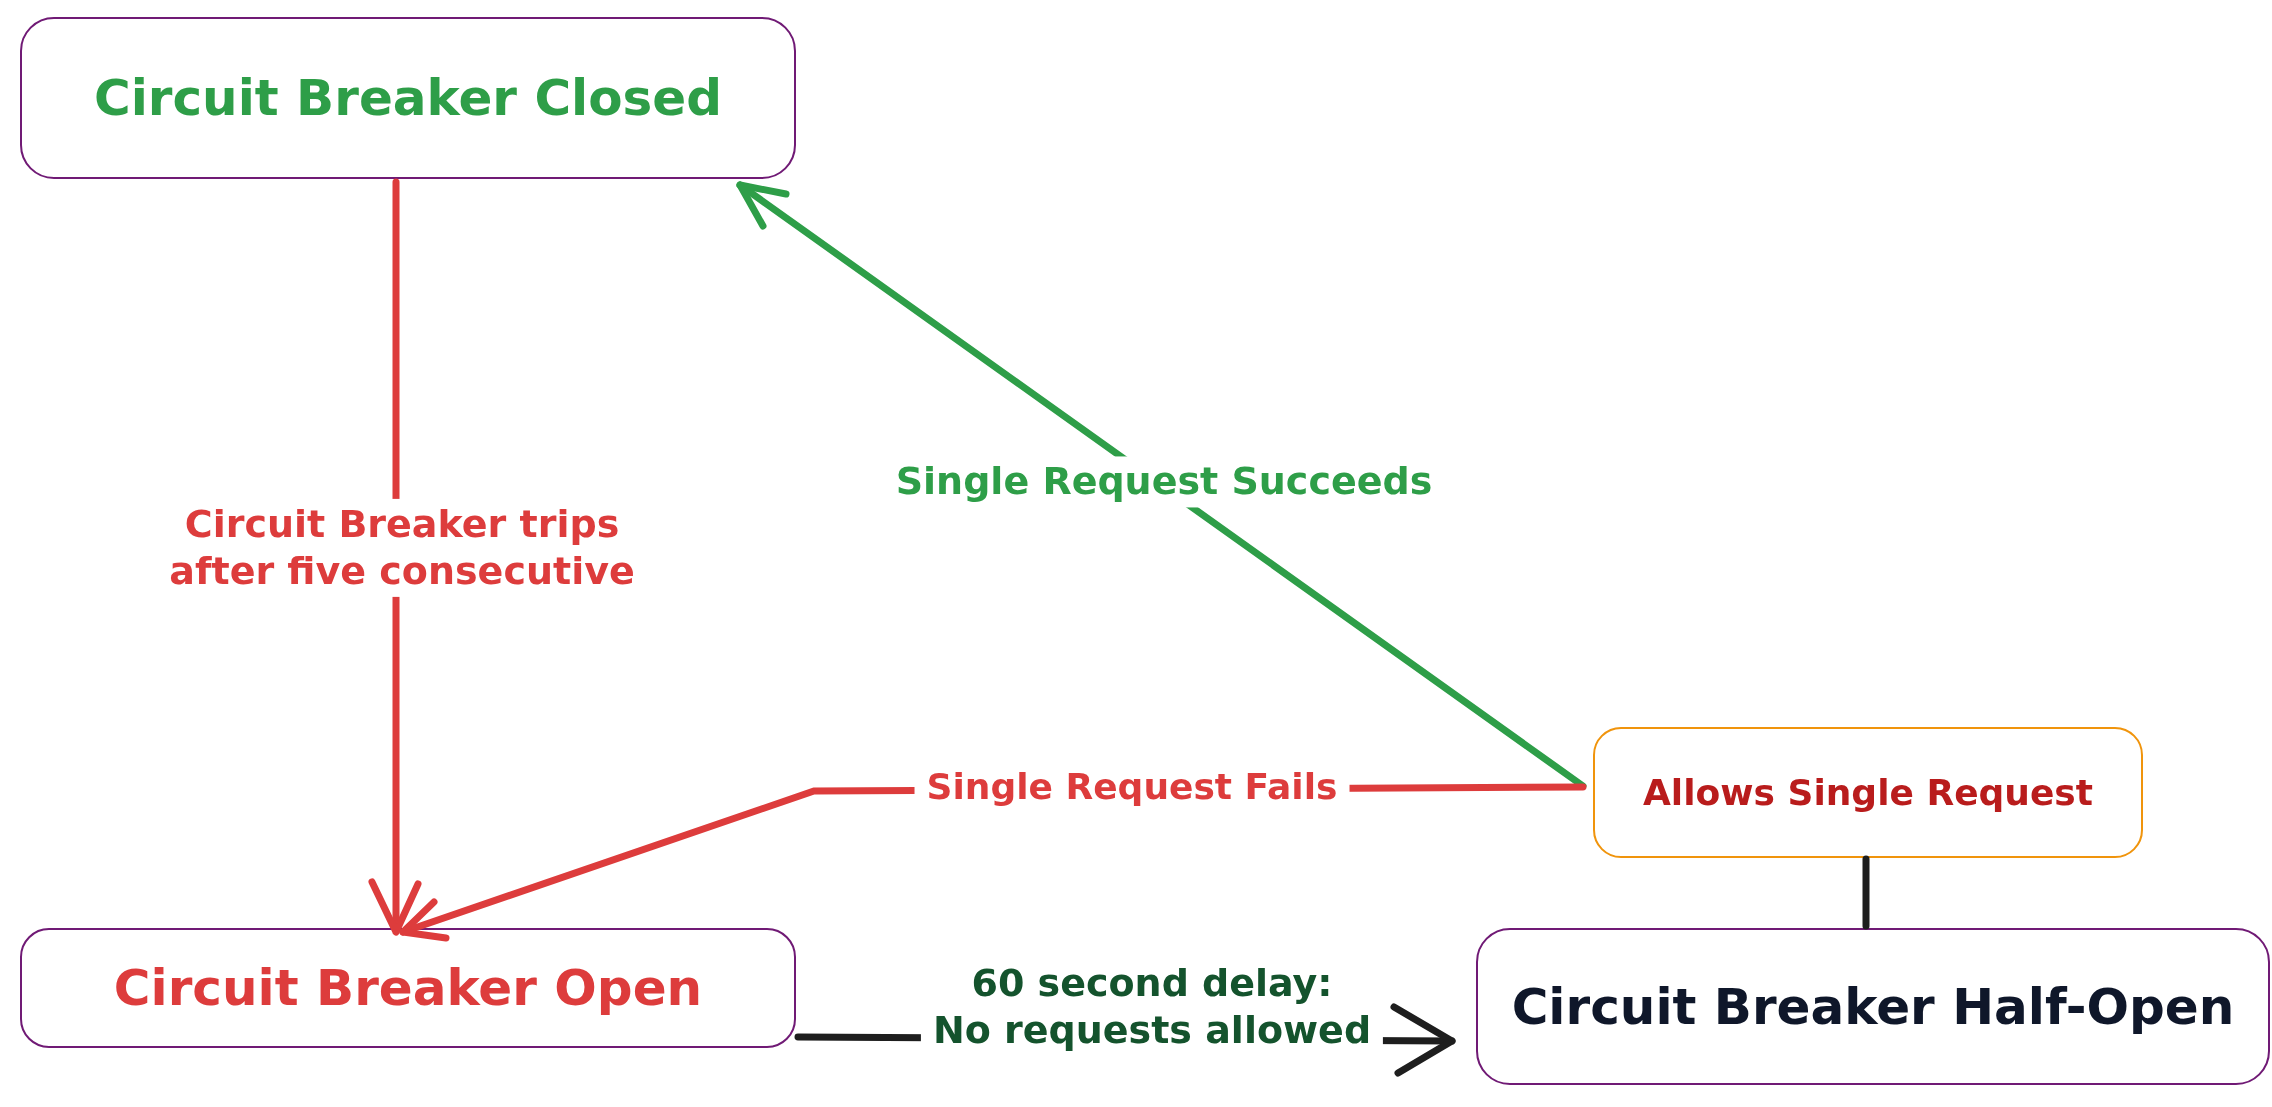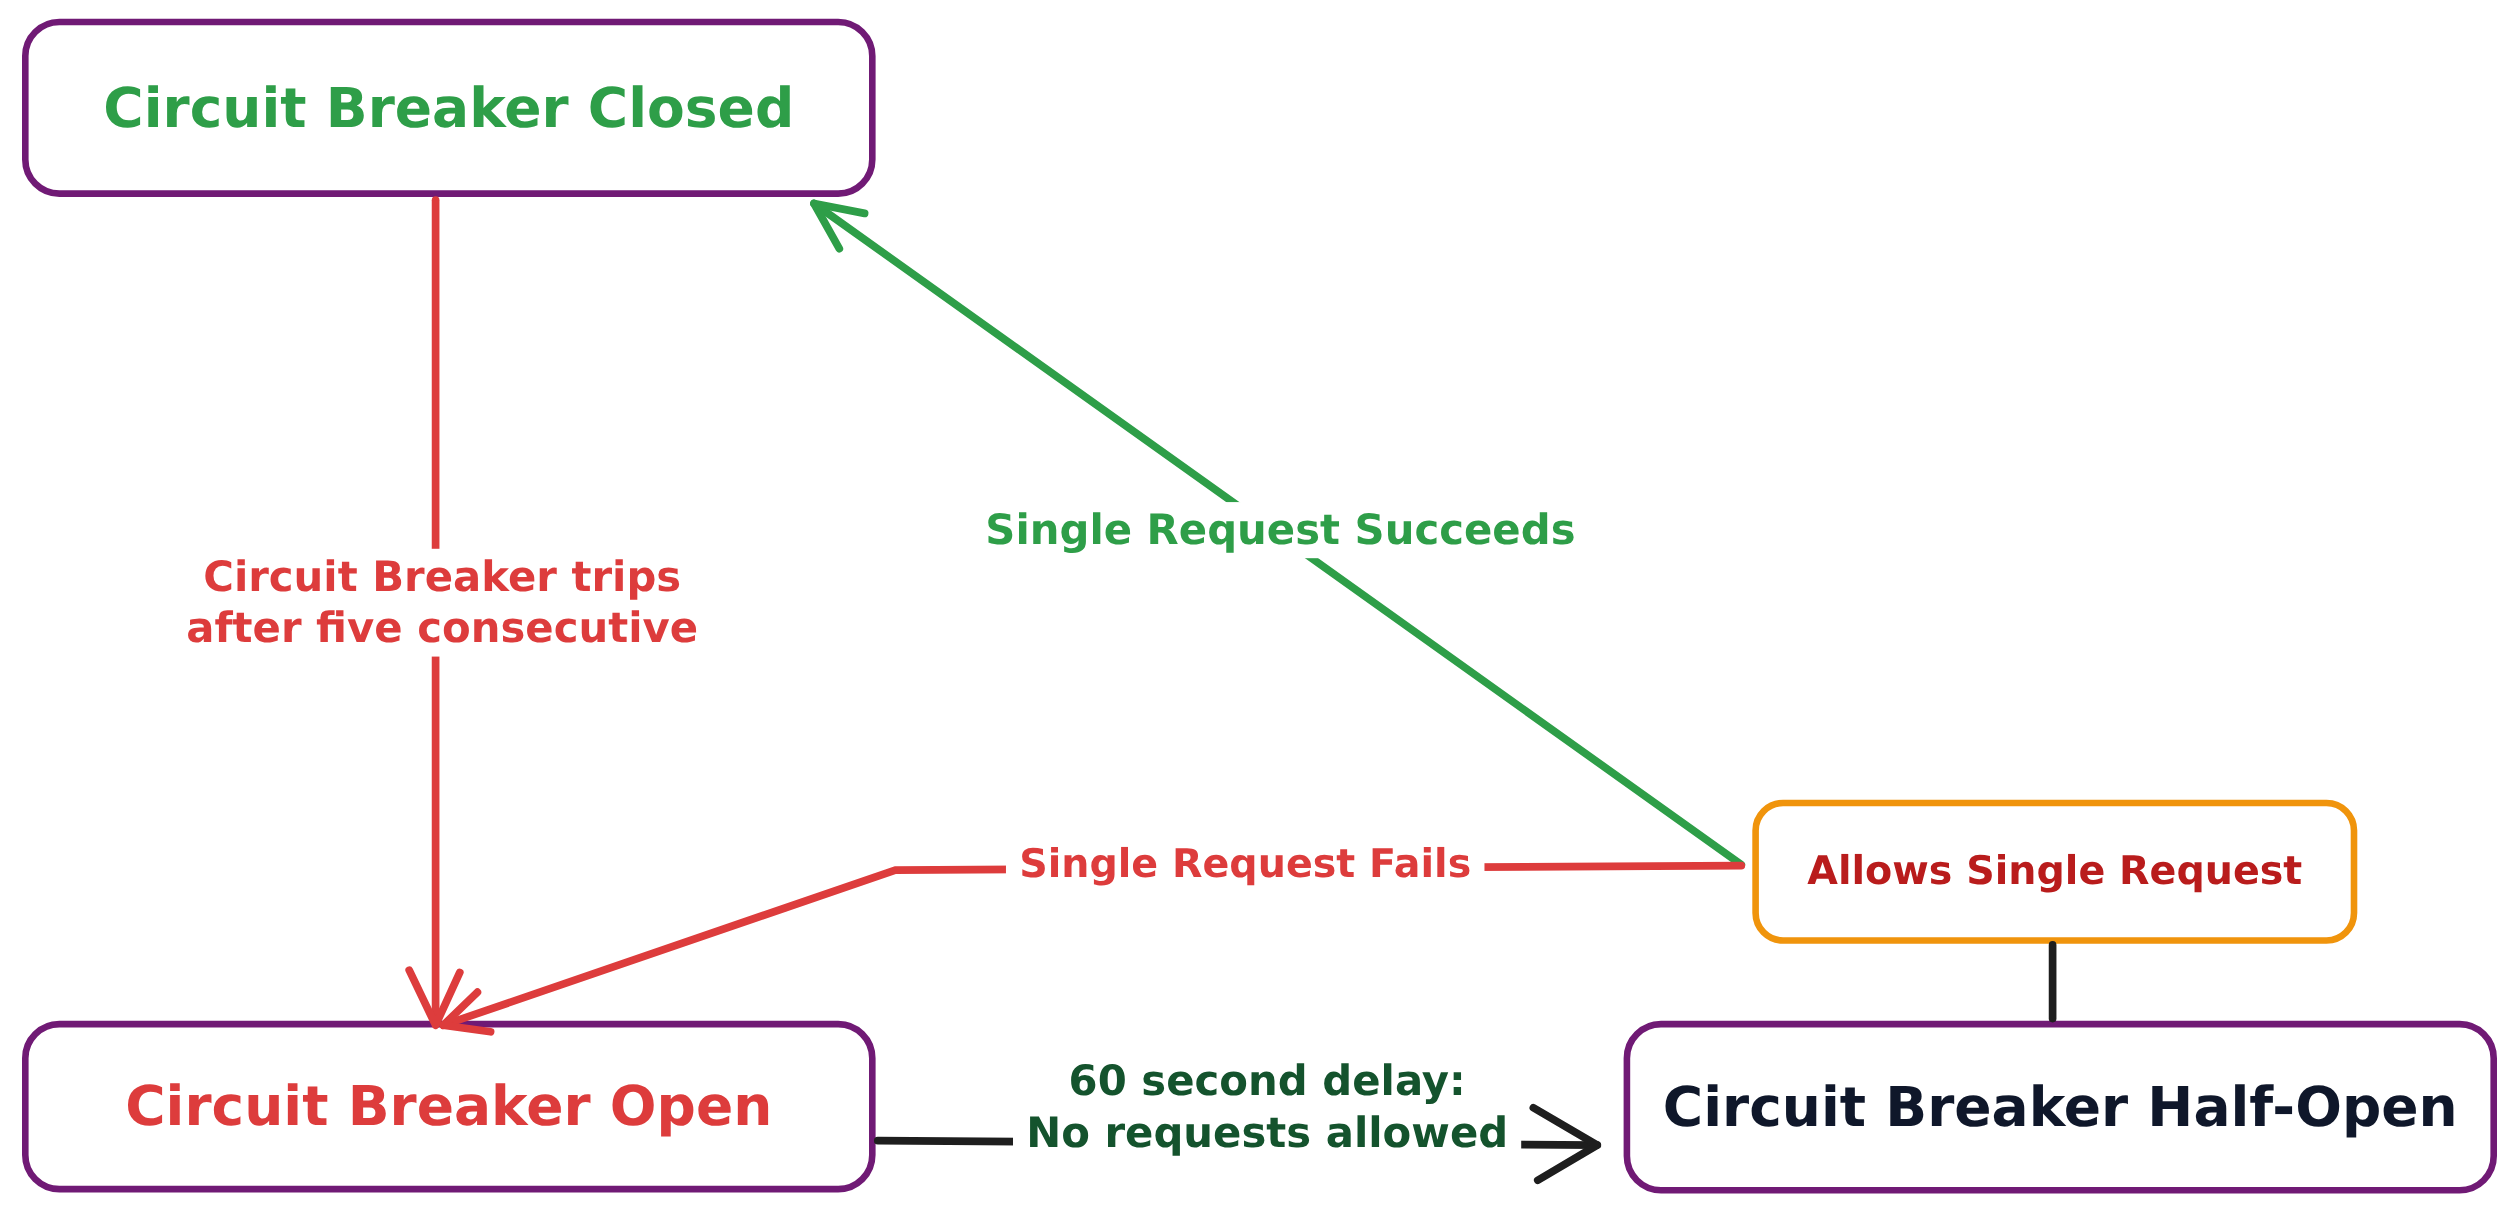--- a/index.html
+++ b/index.html
@@ -7,30 +7,30 @@
     position:relative;
     width:2272px;height:1107px;
     background:#ffffff;
     font-family:"DejaVu Sans", sans-serif;
     overflow:hidden;
   }
   #edges-svg{position:absolute;left:0;top:0;z-index:3;}
   .node{
     position:absolute;
     background:#ffffff;
-    border:6px solid #701a75;
+    border:2px solid #701a75;
     border-radius:34px;
     display:flex;align-items:center;justify-content:center;
     text-align:center;
     font-weight:600;
     z-index:2;
     box-sizing:border-box;
   }
   .node-closed{left:20px;top:17px;width:776px;height:162px;color:#2e9e48;font-size:50px;}
-  .node-open{left:20px;top:928px;width:776px;height:156px;color:#dd3c3c;font-size:50px;}
+  .node-open{left:20px;top:928px;width:776px;height:120px;color:#dd3c3c;font-size:50px;border-radius:29px;}
   .node-half-open{left:1476px;top:928px;width:794px;height:157px;color:#0f172a;font-size:50px;}
   .node-allows{left:1593px;top:727px;width:550px;height:131px;color:#b91c1c;border-color:#f0940c;font-size:36px;border-radius:28px;}
   .edge-label{
     position:absolute;
     transform:translate(-50%,-50%);
     background:#ffffff;
     text-align:center;
     font-weight:600;
     line-height:1.24;
     padding:2px 12px;

